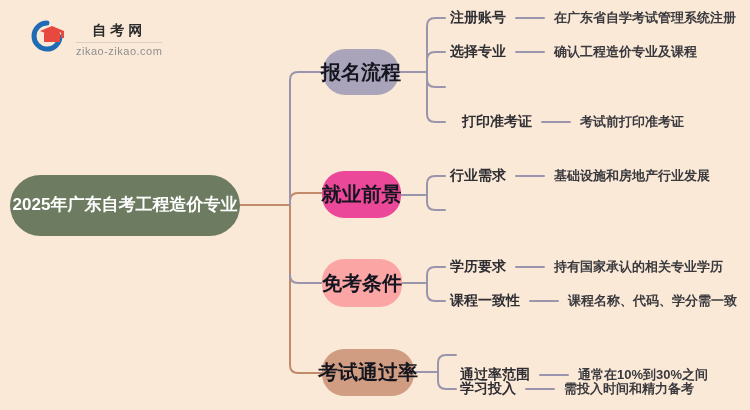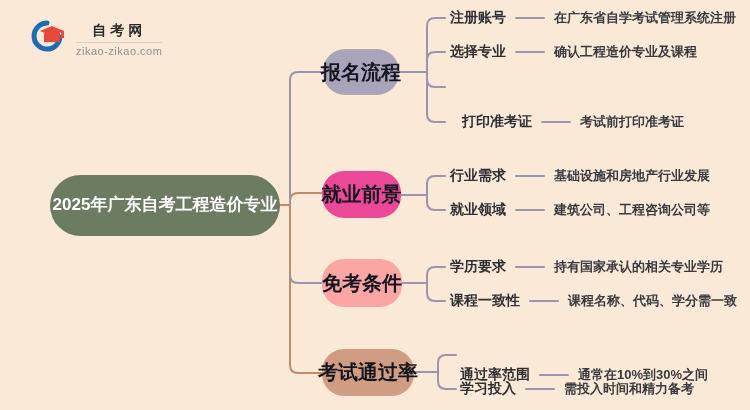--- a/index.html
+++ b/index.html
@@ -95,21 +95,21 @@
         <polygon points="14,13 30,13 30,22 14,22" fill="#e8493f"></polygon>
         <rect x="31" y="11" width="3" height="7" fill="#e8493f"></rect>
       </svg>
     </span>
     <span class="logo-text">
       <span class="logo-title">自考网</span>
       <span class="logo-url">zikao-zikao.com</span>
     </span>
   </div>
 
-  <div class="root-node" style="background: rgb(109, 123, 97); margin-left: 40px;">2025年广东自考工程造价专业</div>
+  <div class="root-node" style="background: rgb(109, 123, 97);">2025年广东自考工程造价专业</div>
 
   <div class="branch-node bn-1" style="background: rgb(169, 164, 186);">报名流程</div>
   <div class="branch-node bn-2" style="background: #ec4899;">就业前景</div>
   <div class="branch-node bn-3" style="background: #fca5a5;">免考条件</div>
   <div class="branch-node bn-4" style="background: rgb(208, 156, 130);">考试通过率</div>
 
   <div class="child-row r1">
     <span class="child-label">注册账号</span>
     <span class="child-dash" style="background: rgb(154, 148, 172);"></span>
     <span class="child-desc">在广东省自学考试管理系统注册</span>
@@ -123,25 +123,20 @@
     <span class="child-label">打印准考证</span>
     <span class="child-dash" style="background: rgb(154, 148, 172);"></span>
     <span class="child-desc">考试前打印准考证</span>
   </div>
 
   <div class="child-row r5">
     <span class="child-label">行业需求</span>
     <span class="child-dash" style="background: rgb(154, 148, 172);"></span>
     <span class="child-desc">基础设施和房地产行业发展</span>
   </div>
-  <div class="child-row r6">
-    <span class="child-label">就业领域</span>
-    <span class="child-dash" style="background: rgb(154, 148, 172);"></span>
-    <span class="child-desc">建筑公司、工程咨询公司等</span>
-  </div>
 
   <div class="child-row r7">
     <span class="child-label">学历要求</span>
     <span class="child-dash" style="background: rgb(154, 148, 172);"></span>
     <span class="child-desc">持有国家承认的相关专业学历</span>
   </div>
   <div class="child-row r8">
     <span class="child-label">课程一致性</span>
     <span class="child-dash" style="background: rgb(154, 148, 172);"></span>
     <span class="child-desc">课程名称、代码、学分需一致</span>

